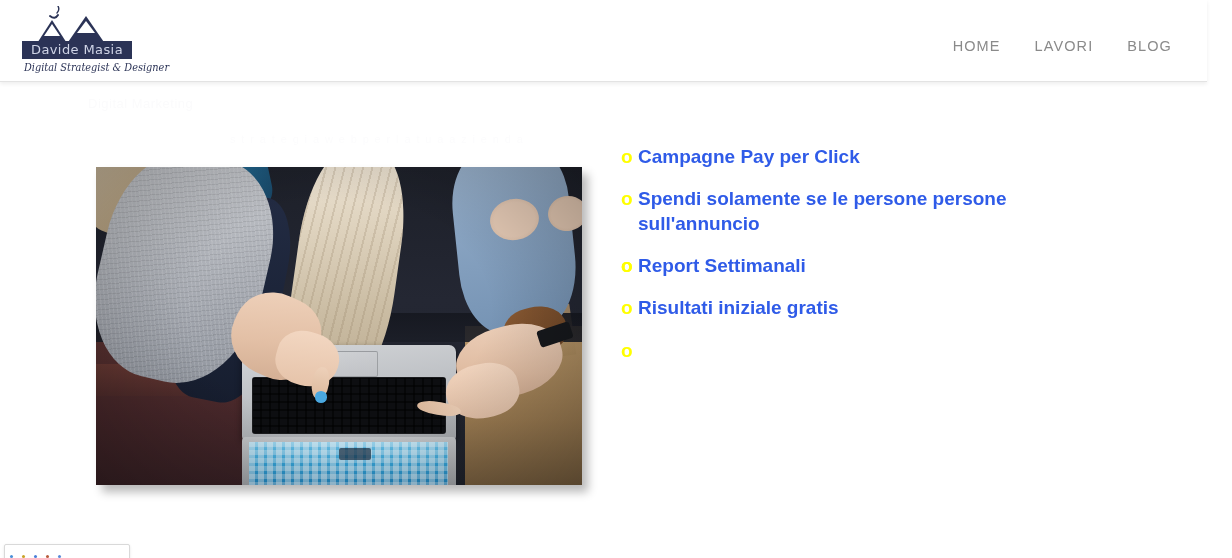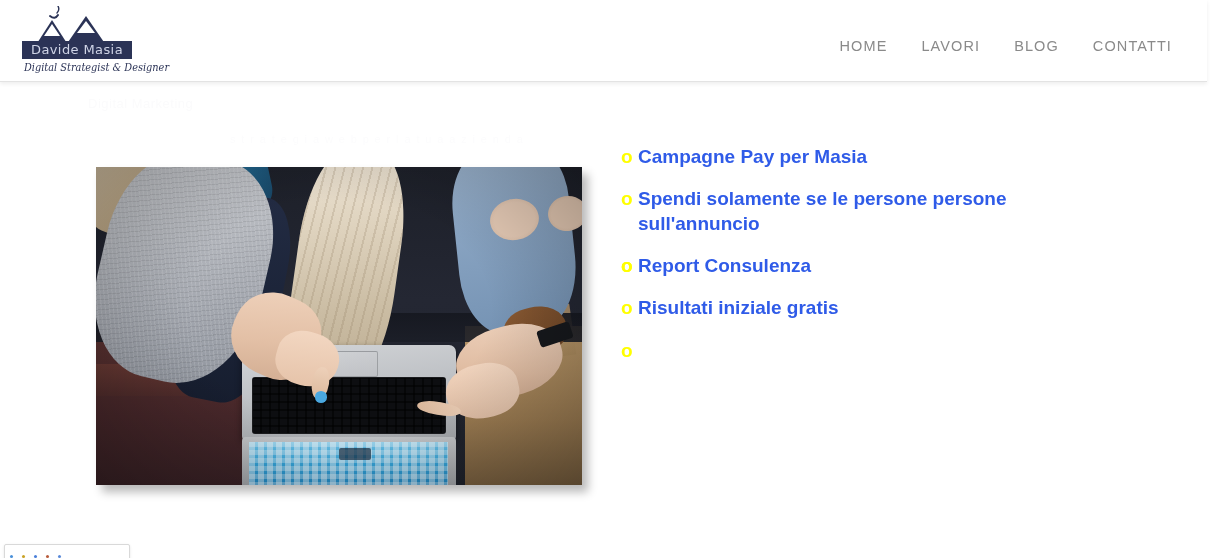--- a/index.html
+++ b/index.html
@@ -456,21 +456,20 @@
         </svg>
       </span>
       <span class="brand-name">Davide Masia</span>
       <span class="brand-tagline">Digital Strategist &amp; Designer</span>
     </a>
 
     <nav class="main-nav">
       <a class="nav-link" href="#">HOME</a>
       <a class="nav-link" href="#">LAVORI</a>
       <a class="nav-link" href="#">BLOG</a>
-      <a class="nav-link" href="#">CONTATTI</a>
     </nav>
   </header>
 
   <section class="hero">
 
     <figure class="hero-figure">
       <div class="photo">
         <div class="ph-floor"></div>
         <div class="ph-brick"></div>
         <div class="ph-brick2"></div>
@@ -517,32 +516,32 @@
         <div class="photo-vignette"></div>
       </div>
     </figure>
 
     <div class="hero-copy">
 
 
       <ul class="benefit-list">
         <li class="benefit-item">
           <span class="benefit-bullet">o</span>
-          <span>Campagne Pay per Masia</span>
+          <span>Campagne Pay per Click</span>
         </li>
         <li class="benefit-item">
           <span class="benefit-bullet">o</span>
           <span>Spendi solamente se le persone persone sull'annuncio</span>
         </li>
         <li class="benefit-item">
           <span class="benefit-bullet">o</span>
         </li>
         <li class="benefit-item">
           <span class="benefit-bullet">o</span>
-          <span>Report Consulenza</span>
+          <span>Report Settimanali</span>
         </li>
         <li class="benefit-item">
           <span class="benefit-bullet">o</span>
           <span>Risultati iniziale gratis</span>
         </li>
         <li class="benefit-item">
           <span class="benefit-bullet">o</span>
         </li>
       </ul>
     </div>

